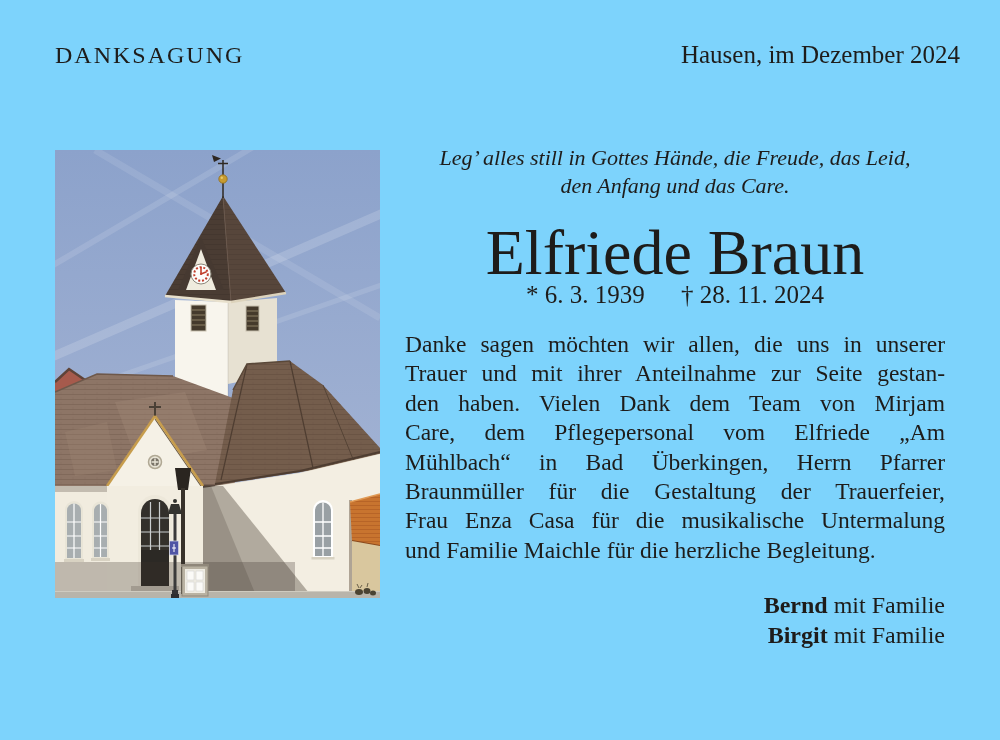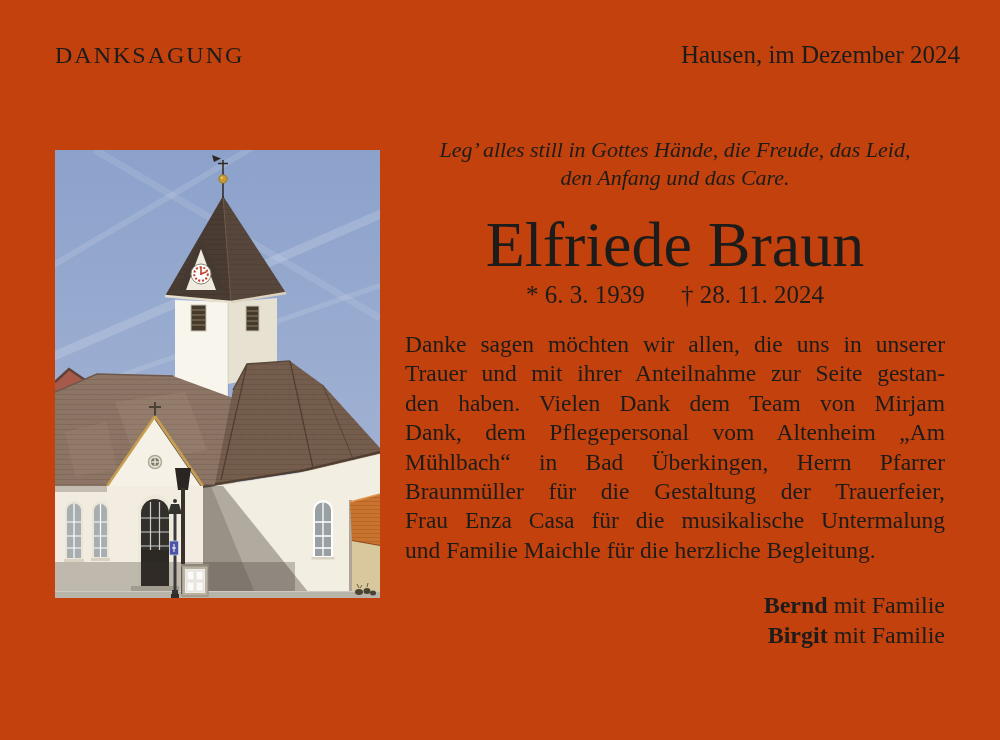--- a/index.html
+++ b/index.html
@@ -1,30 +1,30 @@
 <!DOCTYPE html>
 <html><head>
 <meta charset="utf-8">
 <style>
   html,body { margin:0; padding:0; background:#ffffff; }
   .page {
-    position:relative; width:1000px; height:740px; background:#c2410c;
+    position:relative; width:1000px; height:740px; background:#7dd3fc;
     font-family:"Liberation Serif","DejaVu Serif",serif; color:#1e1c1a; overflow:hidden;
   }
   .hdr-left  { position:absolute; left:55px;  top:42px; font-size:24px; letter-spacing:2px; }
   .hdr-right { position:absolute; right:40px; top:41px; font-size:25px; }
 
   .photo { position:absolute; left:55px; top:150px; width:325px; height:448px; }
   .photo svg { display:block; width:100%; height:100%; }
 
-  .col { position:absolute; left:405px; top:136px; width:540px; }
+  .col { position:absolute; left:405px; top:144px; width:540px; }
   .quote      { font-style:italic; font-size:22px; line-height:28px; text-align:center; }
   .name       { font-size:64px; line-height:56px; text-align:center; margin-top:25px; white-space:nowrap; }
   .maiden     { font-size:23px; line-height:26px; text-align:center; margin-top:3px; }
-  .dates      { font-size:25px; line-height:28px; text-align:center; margin-top:8px; }
+  .dates      { font-size:25px; line-height:28px; text-align:center; margin-top:0; }
   .dates .death { margin-left:30px; }
   .body-text  { margin-top:21px; font-size:23.5px; line-height:29.4px; }
   .body-line  { text-align:justify; text-align-last:justify; }
   .body-line.last { text-align-last:left;font-family:Liberation Serif, serif; }
   .sigs       { margin-top:25px; font-size:24px; line-height:30px; text-align:right; }
   .sigs b     { font-weight:bold; }
 </style>
 </head>
 <body>
 
@@ -251,21 +251,21 @@
 
     <div class="dates">
       <span class="birth">* 6. 3. 1939</span>
       <span class="death">† 28. 11. 2024</span>
     </div>
 
     <div class="body-text">
       <div class="body-line">Danke sagen möchten wir allen, die uns in unserer</div>
       <div class="body-line">Trauer und mit ihrer Anteilnahme zur Seite gestan-</div>
       <div class="body-line">den haben. Vielen Dank dem Team von Mirjam</div>
-      <div class="body-line">Dank, dem Pflegepersonal vom Altenheim „Am</div>
+      <div class="body-line">Care, dem Pflegepersonal vom Elfriede „Am</div>
       <div class="body-line">Mühlbach“ in Bad Überkingen, Herrn Pfarrer</div>
       <div class="body-line">Braunmüller für die Gestaltung der Trauerfeier,</div>
       <div class="body-line">Frau Enza Casa für die musikalische Untermalung</div>
       <div class="body-line last">und Familie Maichle für die herzliche Begleitung.</div>
     </div>
 
     <div class="sigs">
       <div><b>Bernd</b><span> mit Familie</span></div>
       <div><b>Birgit</b><span> mit Familie</span></div>
     </div>

